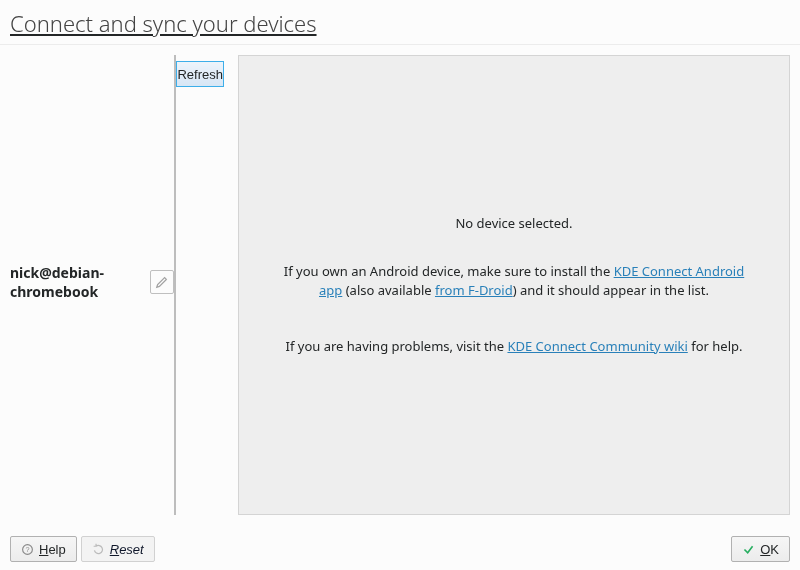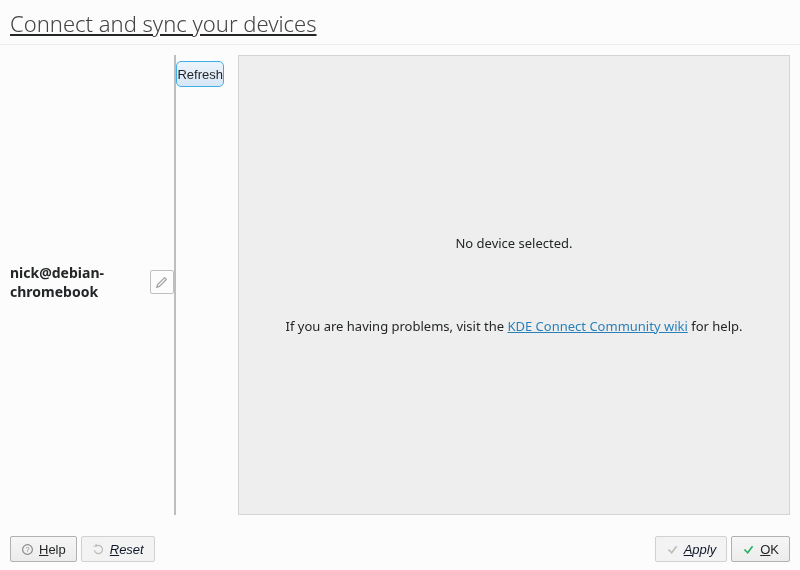--- a/index.html
+++ b/index.html
@@ -73,21 +73,21 @@
   padding: 2px 8px;
   cursor: pointer;
 }
 .device-item svg { width: 14px; height: 14px; }
 .device-name { font-size: 13px; color: #232627; }
 .refresh-btn {
   margin-top: 6px;
   height: 26px;
   background: linear-gradient(#f6f6f6, #ececec);
   border: 1px solid #b1b1b1;
-  border-radius: 5px;
+  border-radius: 0;
   cursor: pointer;
   font-size: 13px;
   color: #232627;
   text-align: center;
 }
 .refresh-btn:focus, .refresh-btn.active {
   background: linear-gradient(#edf4fb, #d7e6f5);
   border-color: #3daee9;
 }
 .right-panel {
@@ -172,20 +172,23 @@
             <circle cx="8" cy="12.8" r="0.9" fill="#2980d9"></circle>
           </svg>
         <span class="device-name">google</span>
       </div>
     </div>
     <button class="refresh-btn active">Refresh</button>
   </div>
 
   <div class="right-panel">
     <p class="msg-title">No device selected.</p>
+    <p>
+      <span>If you own an Android device, make sure to install the </span><a>KDE Connect Android app</a><span> (also available </span><a>from F-Droid</a><span>) and it should appear in the list.</span>
+    </p>
     <p class="msg-block2">
       <span>If you are having problems, visit the </span><a>KDE Connect Community wiki</a><span> for help.</span>
     </p>
   </div>
 </div>
 
 <div class="button-bar">
   <button class="btn">
     <svg viewBox="0 0 16 16">
         <circle cx="8" cy="8" r="6" fill="none" stroke="#888" stroke-width="1.4"></circle>
@@ -193,25 +196,19 @@
       </svg>
     <span><span class="ul">H</span><span>elp</span></span>
   </button>
   <button class="btn disabled">
     <svg viewBox="0 0 16 16">
         <path fill="none" stroke="#bbb" stroke-width="1.5" d="M5 4 A5 5 0 1 1 3 9 M5 4 L2 4 M5 4 L5 1"></path>
       </svg>
     <span><span class="ul">R</span><span>eset</span></span>
   </button>
   <div class="spacer"></div>
-  <button class="btn disabled">
-    <svg viewBox="0 0 16 16">
-        <path fill="none" stroke="#bbb" stroke-width="2" d="M3 8 L7 12 L13 4"></path>
-      </svg>
-    <span><span class="ul">A</span><span>pply</span></span>
-  </button>
   <button class="btn">
     <svg viewBox="0 0 16 16">
         <path fill="none" stroke="#27ae60" stroke-width="2" d="M3 8 L7 12 L13 4"></path>
       </svg>
     <span><span class="ul">O</span><span>K</span></span>
   </button>
 </div>
 
 </body></html>

